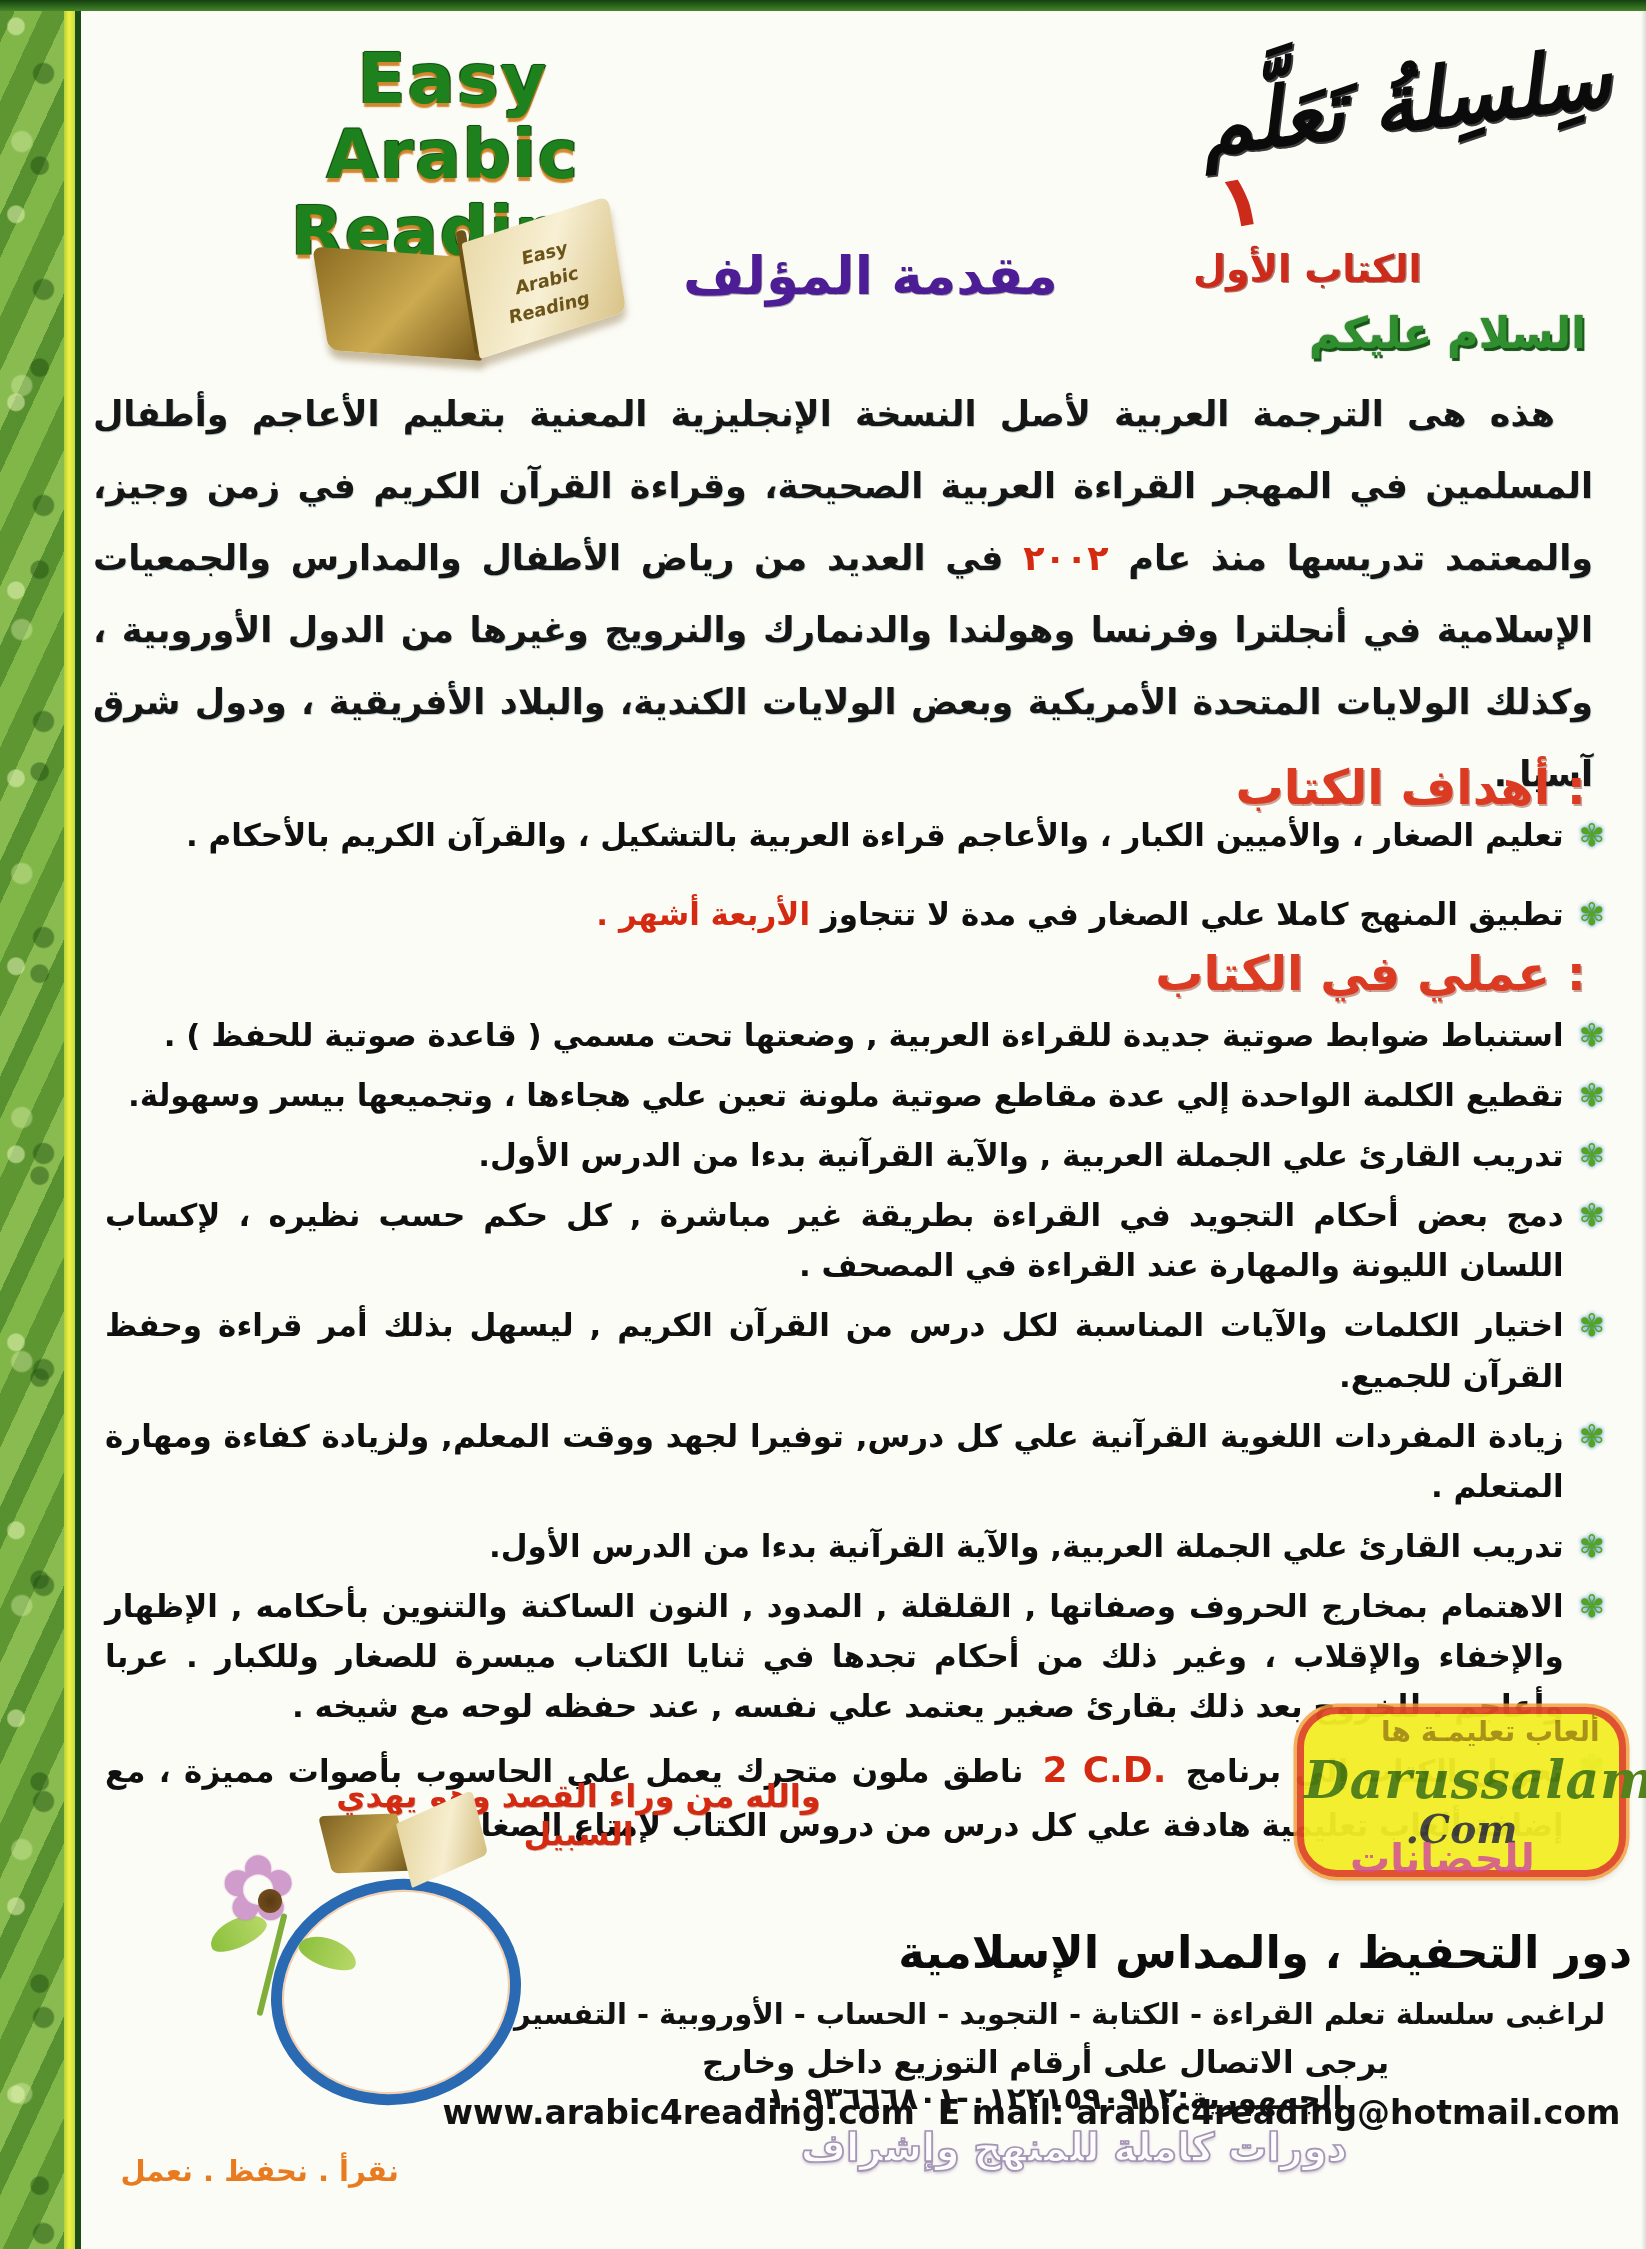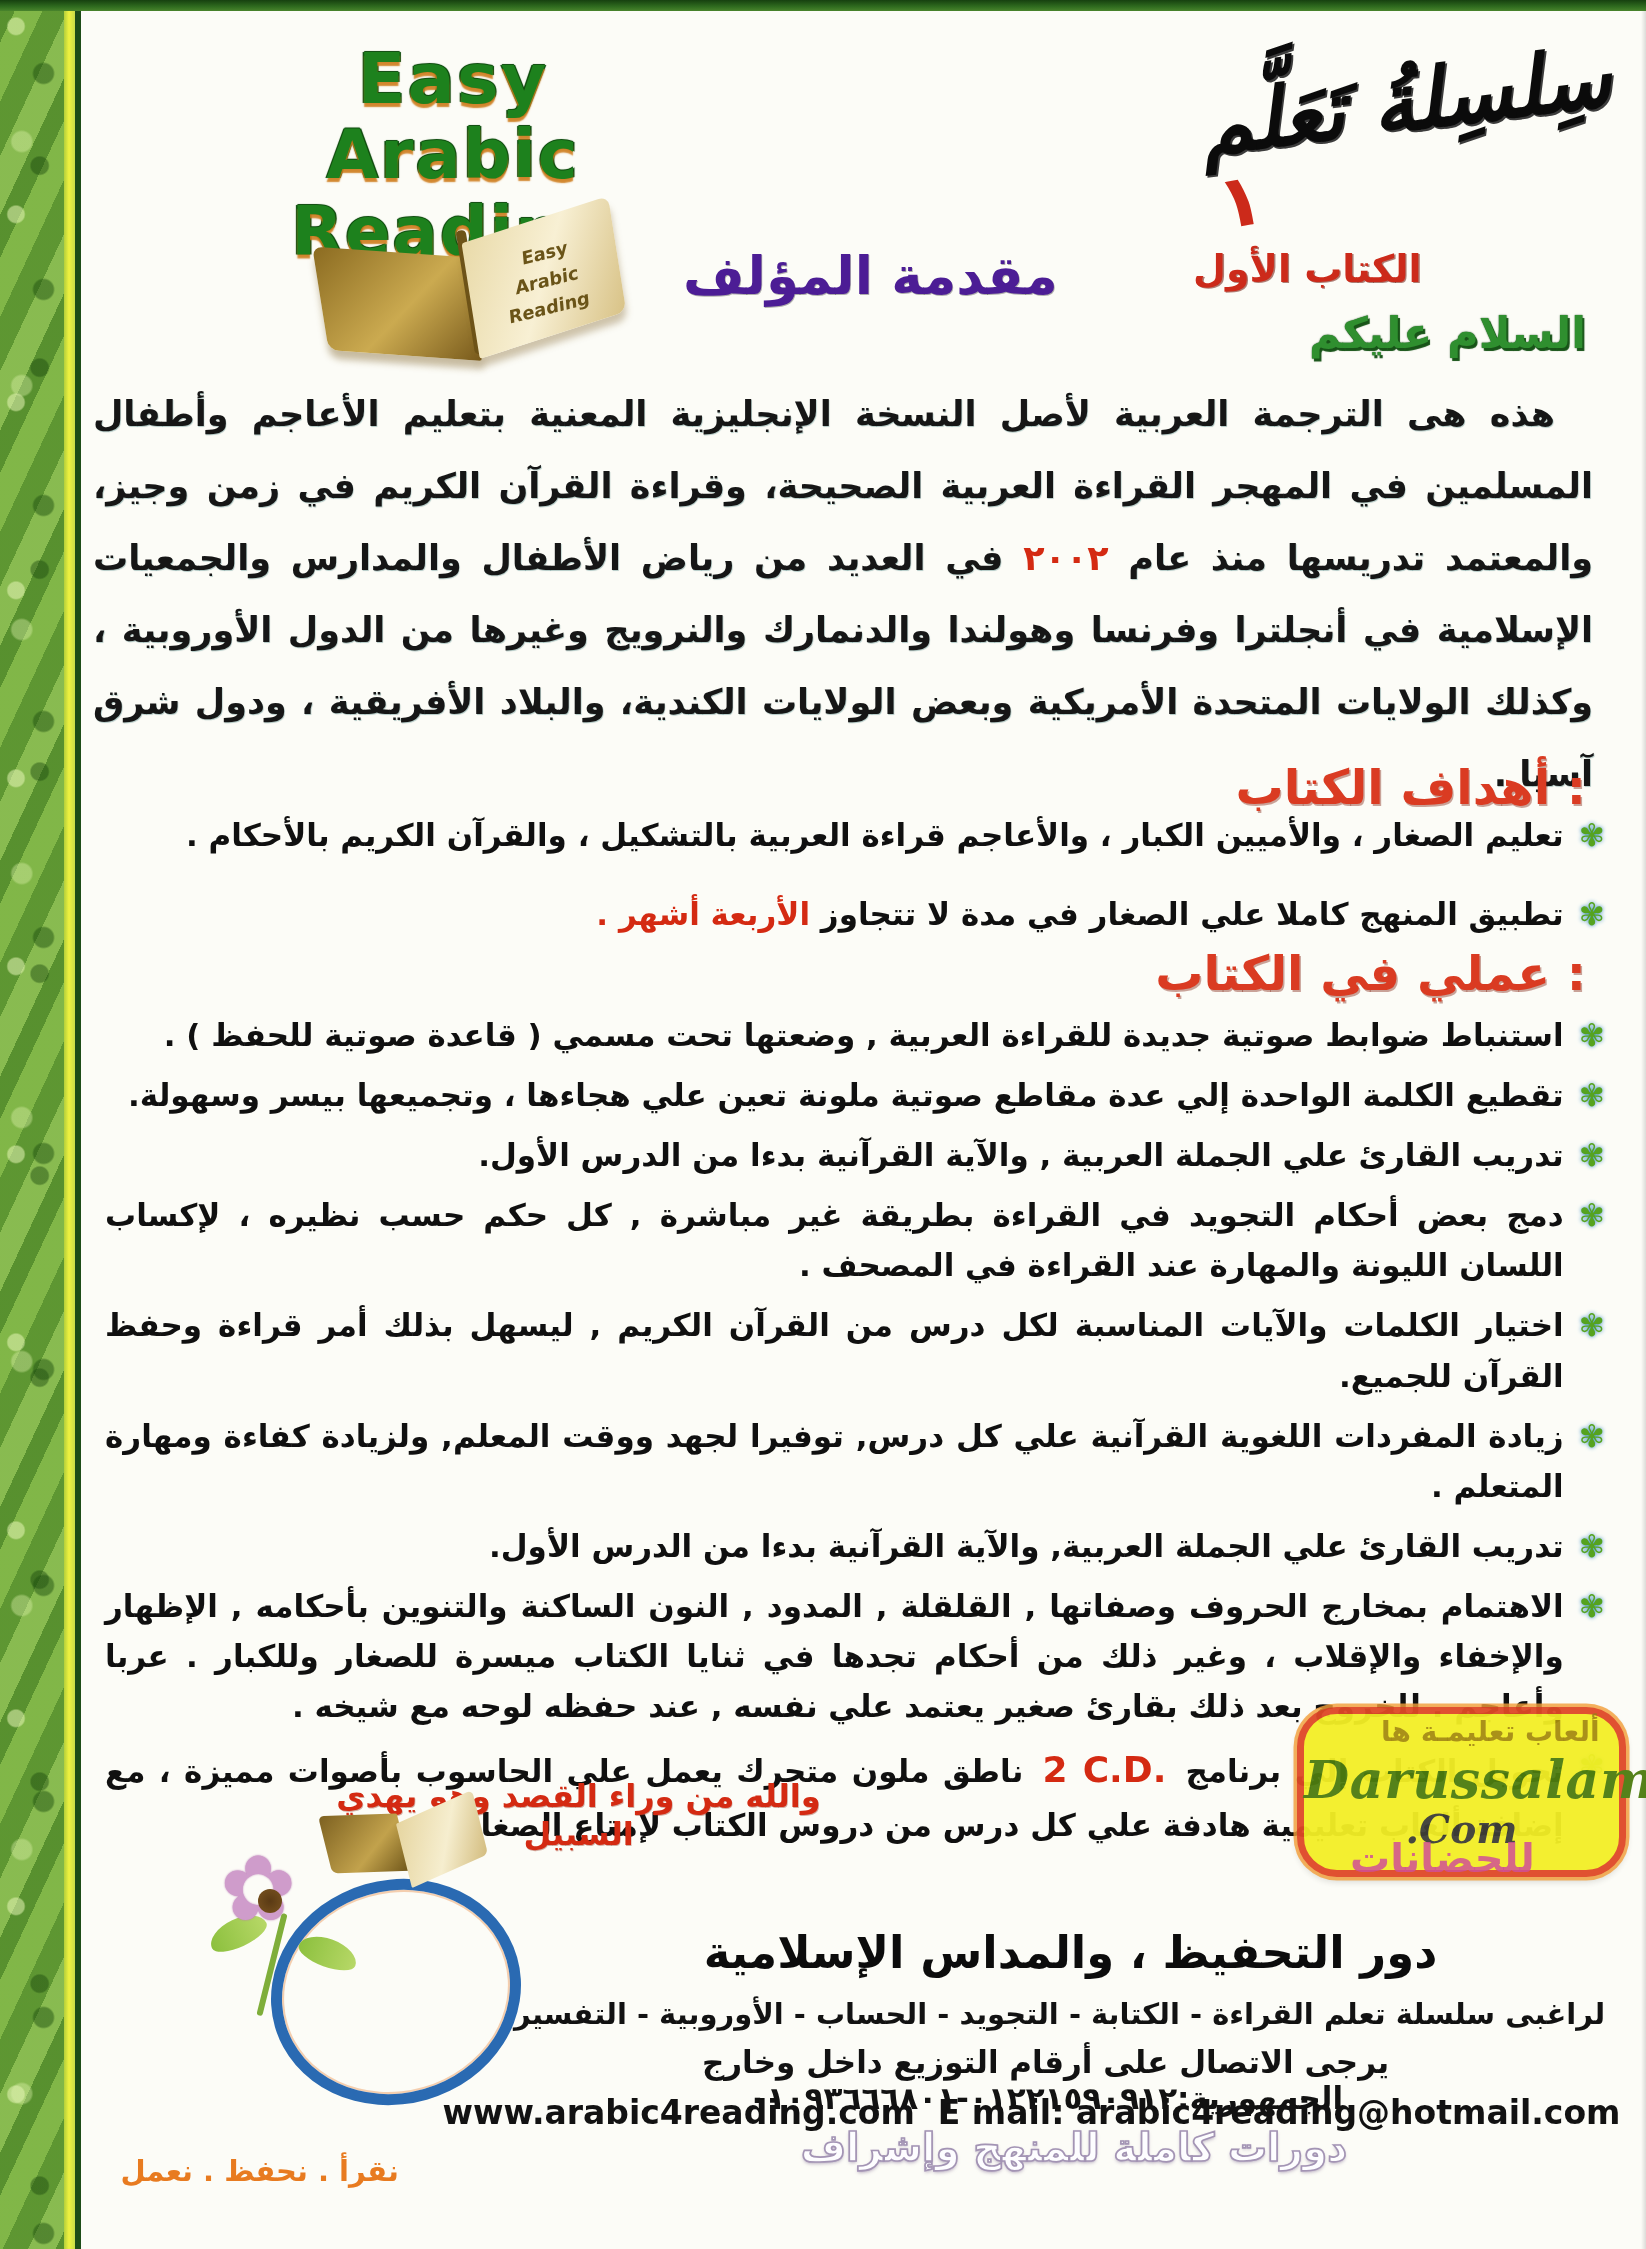--- a/index.html
+++ b/index.html
@@ -95,21 +95,21 @@
   .wm-line1{position:absolute;top:35px;width:100%;text-align:center;
     font-family:"DejaVu Serif", serif;font-style:italic;font-weight:bold;
     font-size:52px;color:#4d7c0f;letter-spacing:0.7px;}
   .wm-line2{position:absolute;top:92px;width:100%;text-align:center;
     font-family:"DejaVu Serif", serif;font-style:italic;font-weight:bold;
     font-size:39px;color:#3e3e37;}
   .wm-ghost-bottom{position:absolute;bottom:-11px;left:46px;font-size:40px;font-weight:bold;
     color:rgba(206,70,146,0.85);direction:rtl;}
 
   
-  .footer-heading{position:absolute;left:509px;top:1926px;width:1123px;direction:rtl;text-align:center;
+  .footer-heading{position:absolute;left:509px;top:1926px;width:1123px;direction:rtl;text-align:right;
     font-size:45px;font-weight:bold;color:#0c0c0c;}
   .footer-line1{position:absolute;left:488px;top:1997px;width:1143px;direction:rtl;text-align:center;
     font-size:29px;font-weight:bold;color:#121212;}
   .footer-line2{position:absolute;left:460px;top:2044px;width:1171px;direction:rtl;text-align:center;
     font-size:31px;font-weight:bold;color:#121212;}
   .footer-line3{position:absolute;left:432px;top:2093px;width:1199px;direction:ltr;text-align:center;
     font-size:33px;font-weight:bold;color:#121212;}
   .banner{position:absolute;left:774px;top:2125px;width:600px;direction:rtl;text-align:center;
     font-size:39px;font-weight:bold;color:#fdfdff;
     -webkit-text-stroke:1.7px #a394b4;

